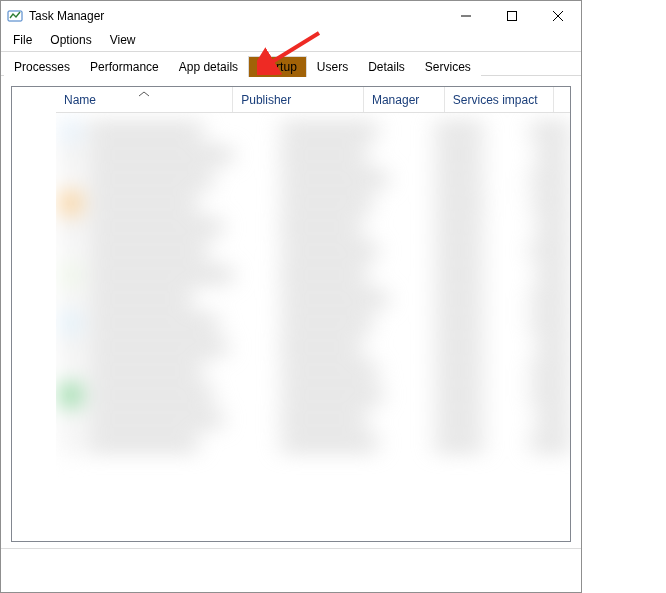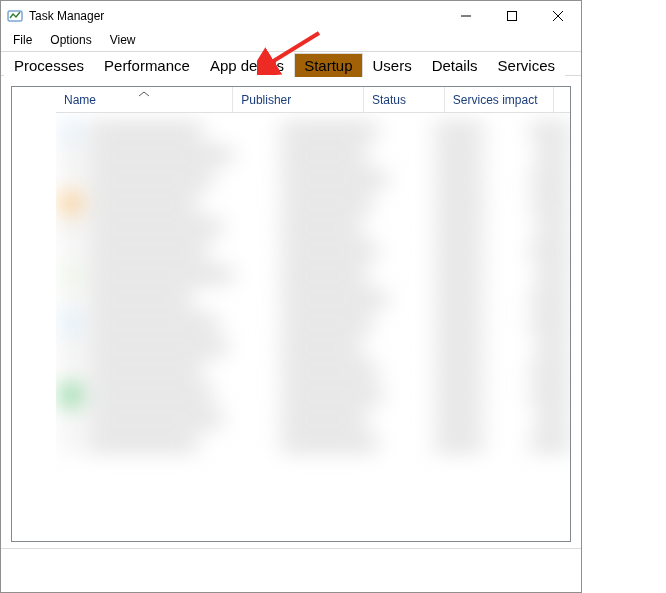--- a/index.html
+++ b/index.html
@@ -64,21 +64,21 @@
   }
   .tabstrip::after {
     content: "";
     position: absolute;
     left: 0; right: 0; bottom: 0;
     height: 1px;
     background: #d9d9d9;
   }
   .tab {
     padding: 3px 9px 3px 9px;
-    font-size: 15px;
+    font-size: 12px;
     border: 1px solid transparent;
     border-bottom: none;
     position: relative;
     top: 1px;
     z-index: 1;
     background: #fff;
     color: #000;
   }
   .tab.active {
     border-color: #d9d9d9;
@@ -247,21 +247,21 @@
           <span class="sort-caret">
             <svg width="12" height="6">
                 <polyline points="1,5 6,1 11,5" fill="none" stroke="#5a5a5a" stroke-width="1"></polyline>
               </svg>
           </span>
         </div>
         <div class="col pub">
           <span>Publisher</span>
         </div>
         <div class="col stat">
-          <span>Status</span>
+          <span>Manager</span>
         </div>
         <div class="col imp">
           <span>Services impact</span>
         </div>
         <div class="col rest"></div>
       </div>
       <div class="list-body">
         <div class="blurred">
           <div class="brow">
               <div class="bic" style="background:#d7e8f7"></div>

